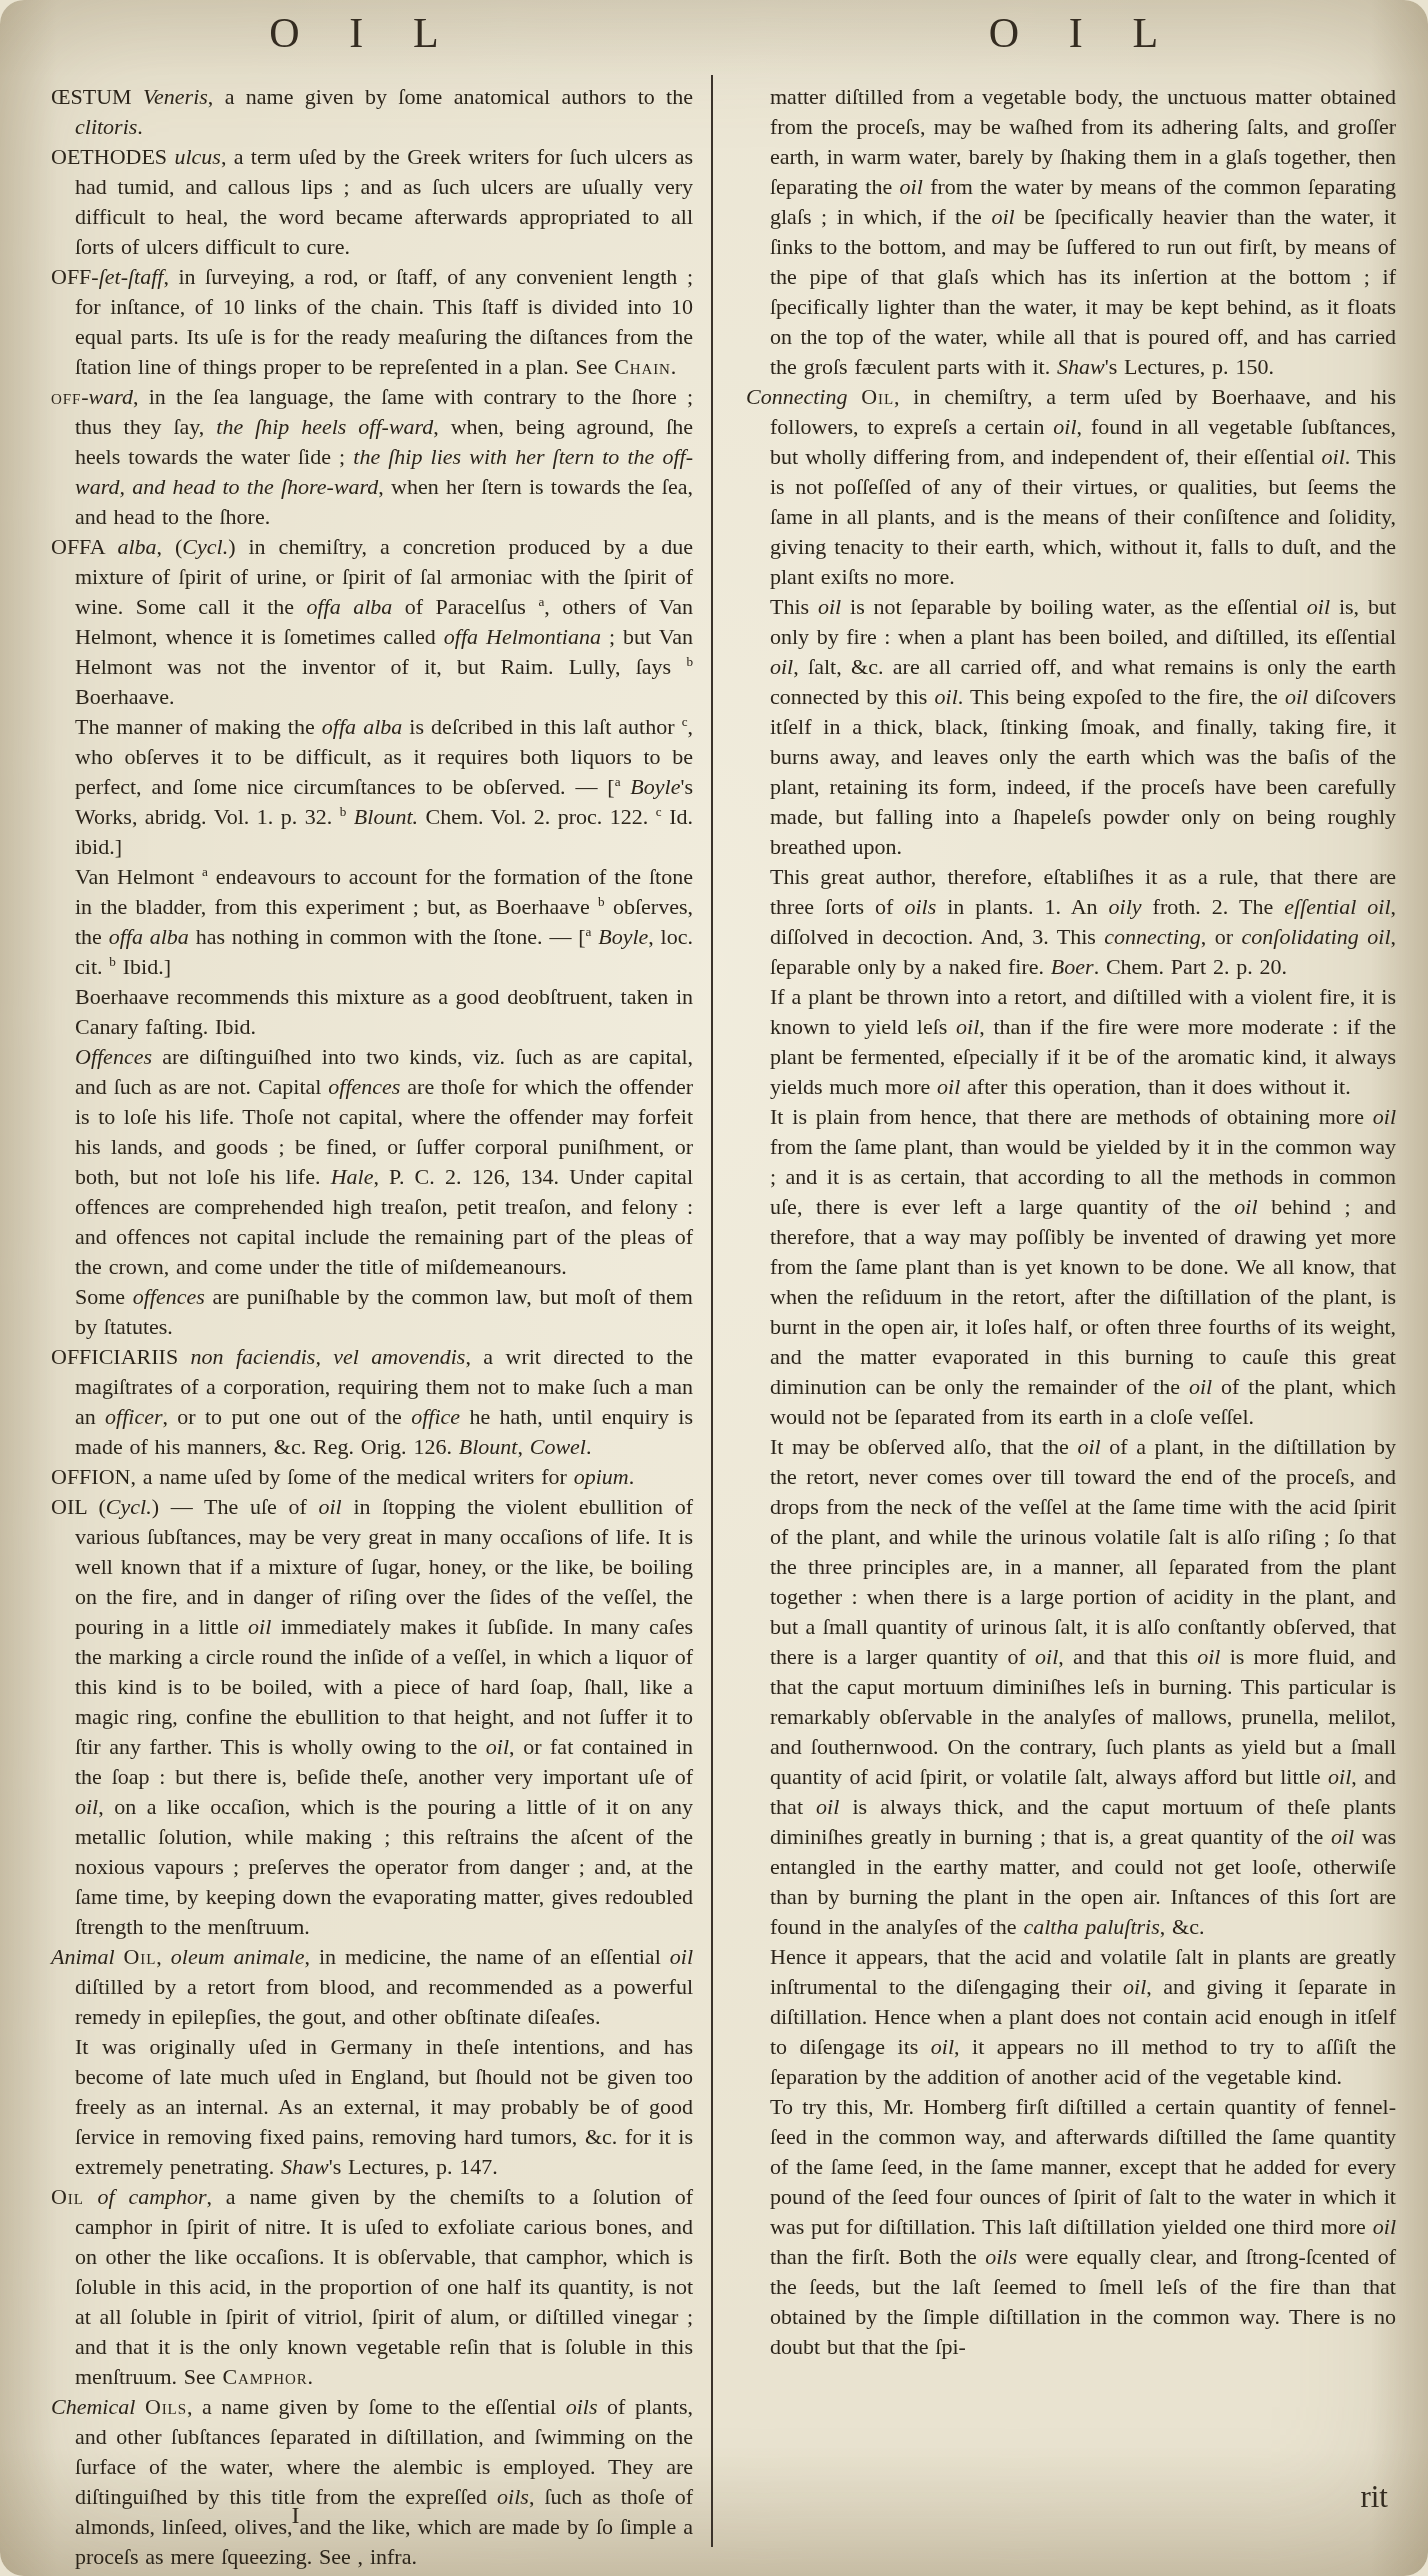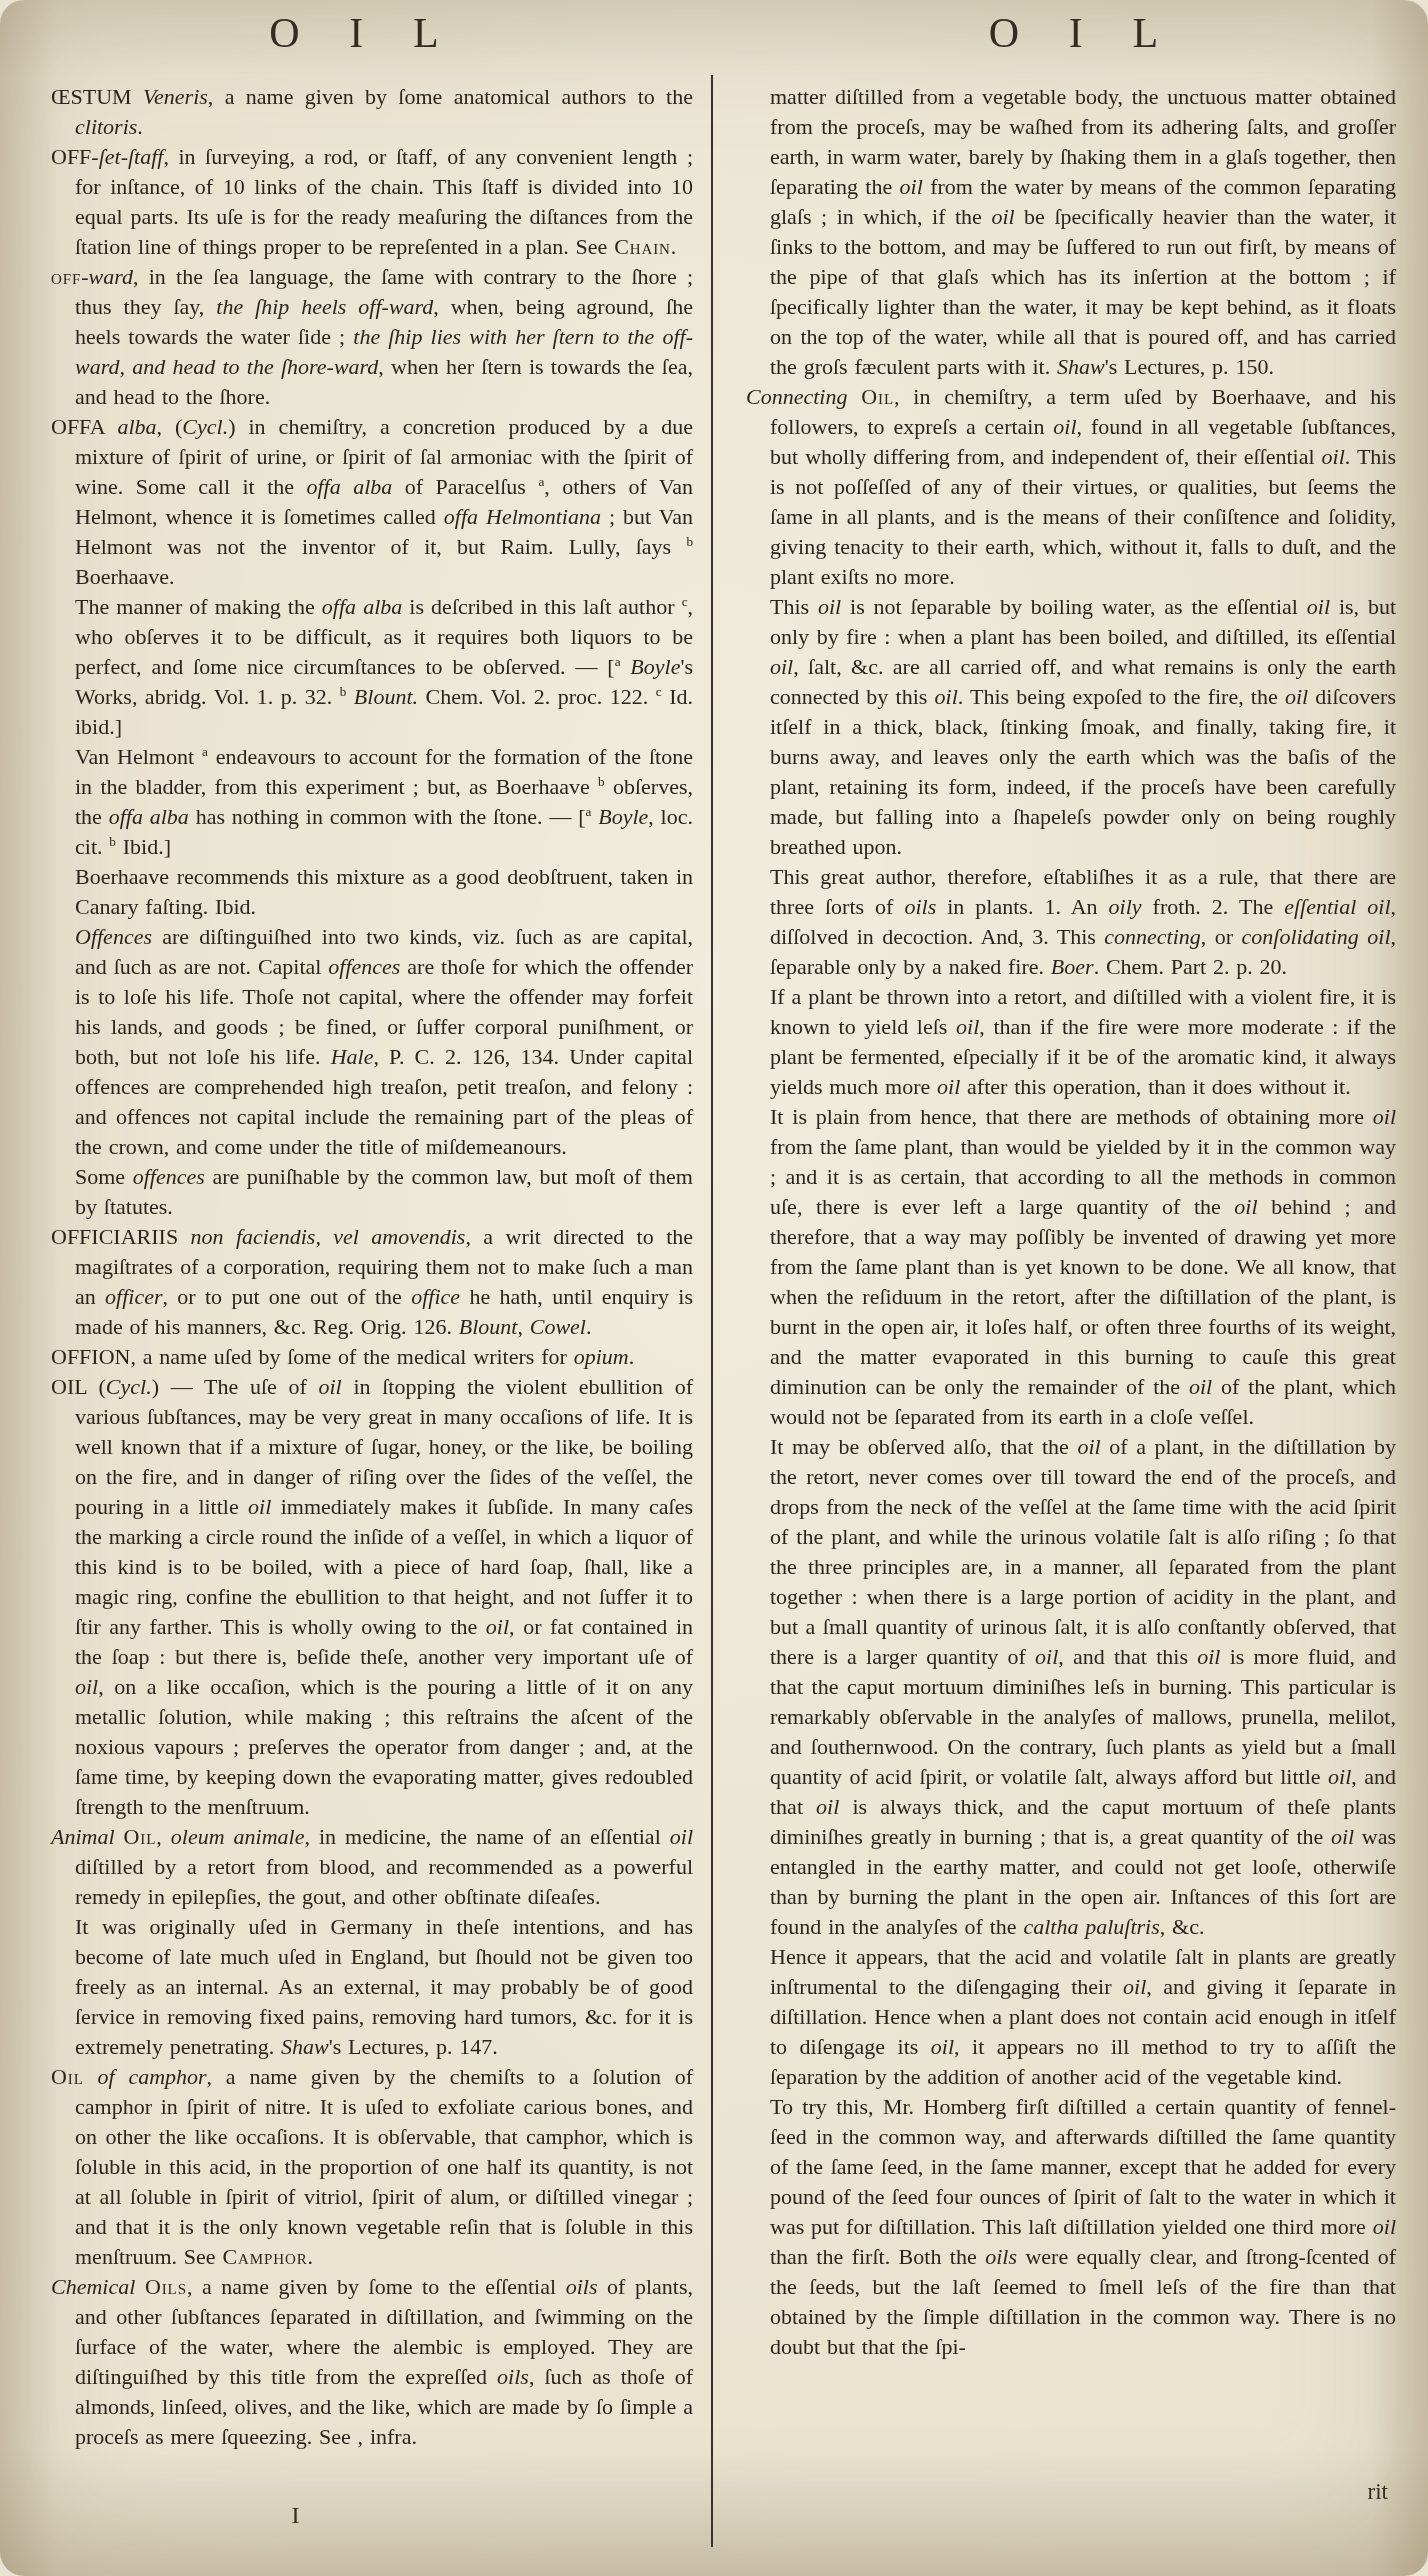--- a/index.html
+++ b/index.html
@@ -42,34 +42,35 @@
   .para.entry{text-indent:-24px;}
   .para i{font-style:italic;}
   sup{font-size:60%;line-height:0;vertical-align:super;}
   .smcp{font-variant:small-caps;letter-spacing:0.9px;}
   .sig{
     position:absolute;left:269px;top:2502px;width:53px;
     font-size:24px;text-align:center;color:#332b20;
   }
   .catchword{
     position:absolute;left:1210px;top:2479px;width:178px;
-    font-size:23px;text-align:right;color:#332b20;
+    font-size:31px;text-align:right;color:#332b20;
   }
 </style>
 </head>
 <body>
 
 <div class="page">
   <h1 class="running-head left">O I L</h1>
   <h1 class="running-head right">O I L</h1>
 
   <div class="rule"></div>
 
   <div class="col col-left">
       <p class="para entry">ŒSTUM <i>Veneris</i>, a name given by ſome anatomical authors to the <i>clitoris</i>.</p>
+      <p class="para entry">OETHODES <i>ulcus</i>, a term uſed by the Greek writers for ſuch ulcers as had tumid, and callous lips ; and as ſuch ulcers are uſually very difficult to heal, the word became afterwards appropriated to all ſorts of ulcers difficult to cure.</p>
       <p class="para entry">OFF-<i>ſet-ſtaff</i>, in ſurveying, a rod, or ſtaff, of any convenient length ; for inſtance, of 10 links of the chain. This ſtaff is divided into 10 equal parts. Its uſe is for the ready meaſuring the diſtances from the ſtation line of things proper to be repreſented in a plan. See <span class="smcp">Chain</span>.</p>
       <p class="para entry"><span class="smcp">off</span>-<i>ward</i>, in the ſea language, the ſame with contrary to the ſhore ; thus they ſay, <i>the ſhip heels off-ward</i>, when, being aground, ſhe heels towards the water ſide ; <i>the ſhip lies with her ſtern to the off-ward, and head to the ſhore-ward</i>, when her ſtern is towards the ſea, and head to the ſhore.</p>
       <p class="para entry">OFFA <i>alba</i>, (<i>Cycl.</i>) in chemiſtry, a concretion produced by a due mixture of ſpirit of urine, or ſpirit of ſal armoniac with the ſpirit of wine. Some call it the <i>offa alba</i> of Paracelſus <sup>a</sup>, others of Van Helmont, whence it is ſometimes called <i>offa Helmontiana</i> ; but Van Helmont was not the inventor of it, but Raim. Lully, ſays <sup>b</sup> Boerhaave.</p>
       <p class="para sub">The manner of making the <i>offa alba</i> is deſcribed in this laſt author <sup>c</sup>, who obſerves it to be difficult, as it requires both liquors to be perfect, and ſome nice circumſtances to be obſerved. — [<sup>a</sup> <i>Boyle</i>'s Works, abridg. Vol. 1. p. 32. <sup>b</sup> <i>Blount.</i> Chem. Vol. 2. proc. 122. <sup>c</sup> Id. ibid.]</p>
       <p class="para sub">Van Helmont <sup>a</sup> endeavours to account for the formation of the ſtone in the bladder, from this experiment ; but, as Boerhaave <sup>b</sup> obſerves, the <i>offa alba</i> has nothing in common with the ſtone. — [<sup>a</sup> <i>Boyle</i>, loc. cit. <sup>b</sup> Ibid.]</p>
       <p class="para sub">Boerhaave recommends this mixture as a good deobſtruent, taken in Canary faſting. Ibid.</p>
       <p class="para sub"><i>Offences</i> are diſtinguiſhed into two kinds, viz. ſuch as are capital, and ſuch as are not. Capital <i>offences</i> are thoſe for which the offender is to loſe his life. Thoſe not capital, where the offender may forfeit his lands, and goods ; be fined, or ſuffer corporal puniſhment, or both, but not loſe his life. <i>Hale</i>, P. C. 2. 126, 134. Under capital offences are comprehended high treaſon, petit treaſon, and felony : and offences not capital include the remaining part of the pleas of the crown, and come under the title of miſdemeanours.</p>
       <p class="para sub">Some <i>offences</i> are puniſhable by the common law, but moſt of them by ſtatutes.</p>
       <p class="para entry">OFFICIARIIS <i>non faciendis, vel amovendis</i>, a writ directed to the magiſtrates of a corporation, requiring them not to make ſuch a man an <i>officer</i>, or to put one out of the <i>office</i> he hath, until enquiry is made of his manners, &amp;c. Reg. Orig. 126. <i>Blount</i>, <i>Cowel</i>.</p>
       <p class="para entry">OFFION, a name uſed by ſome of the medical writers for <i>opium</i>.</p>

